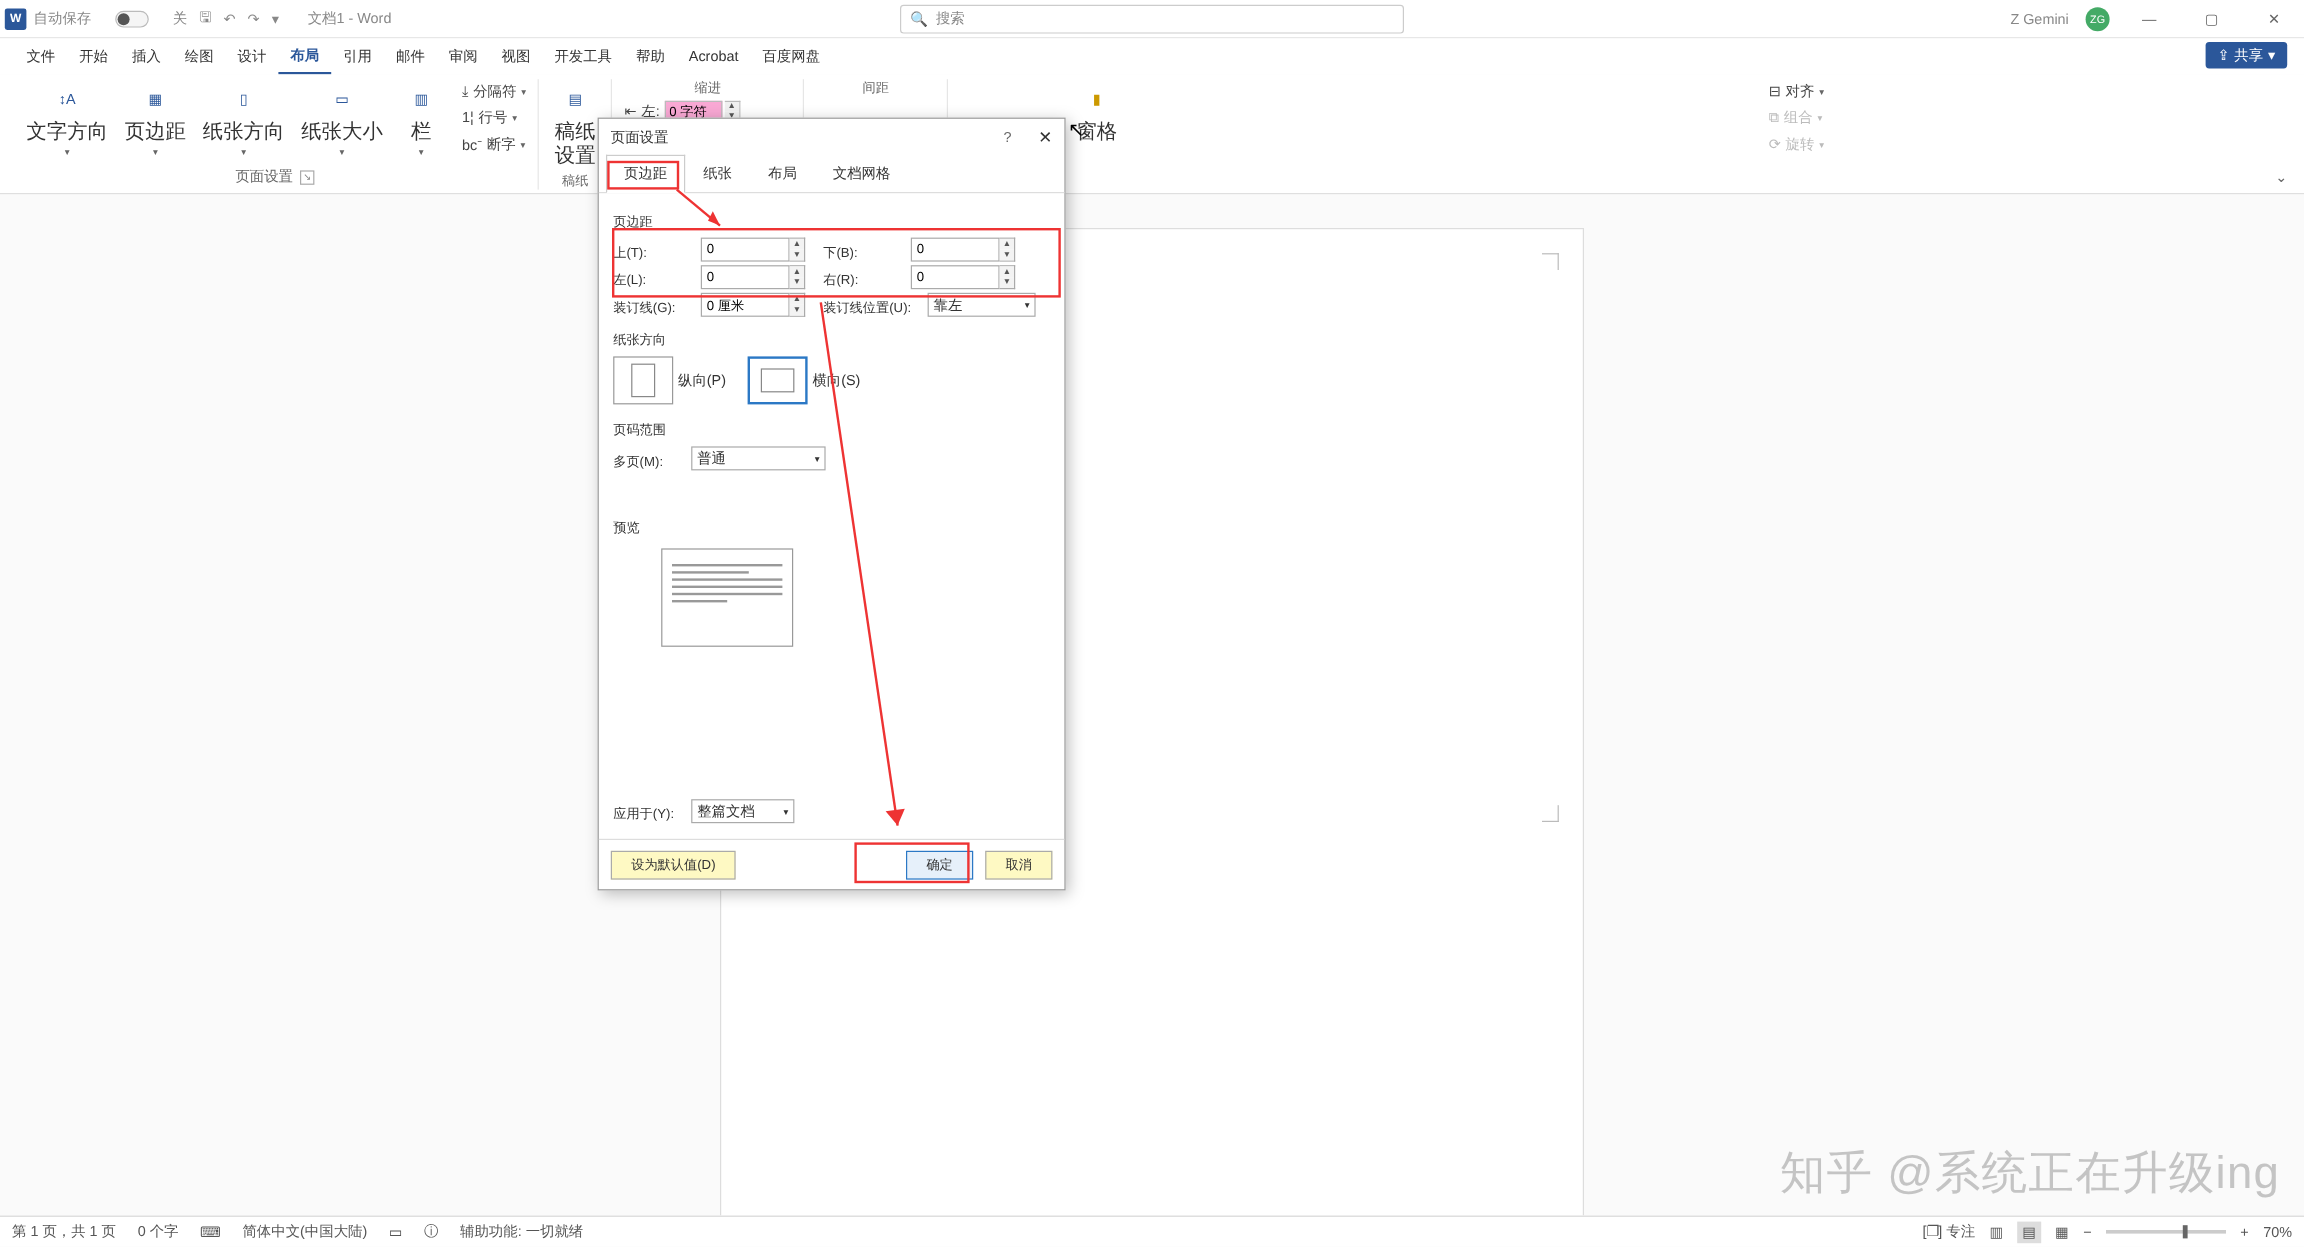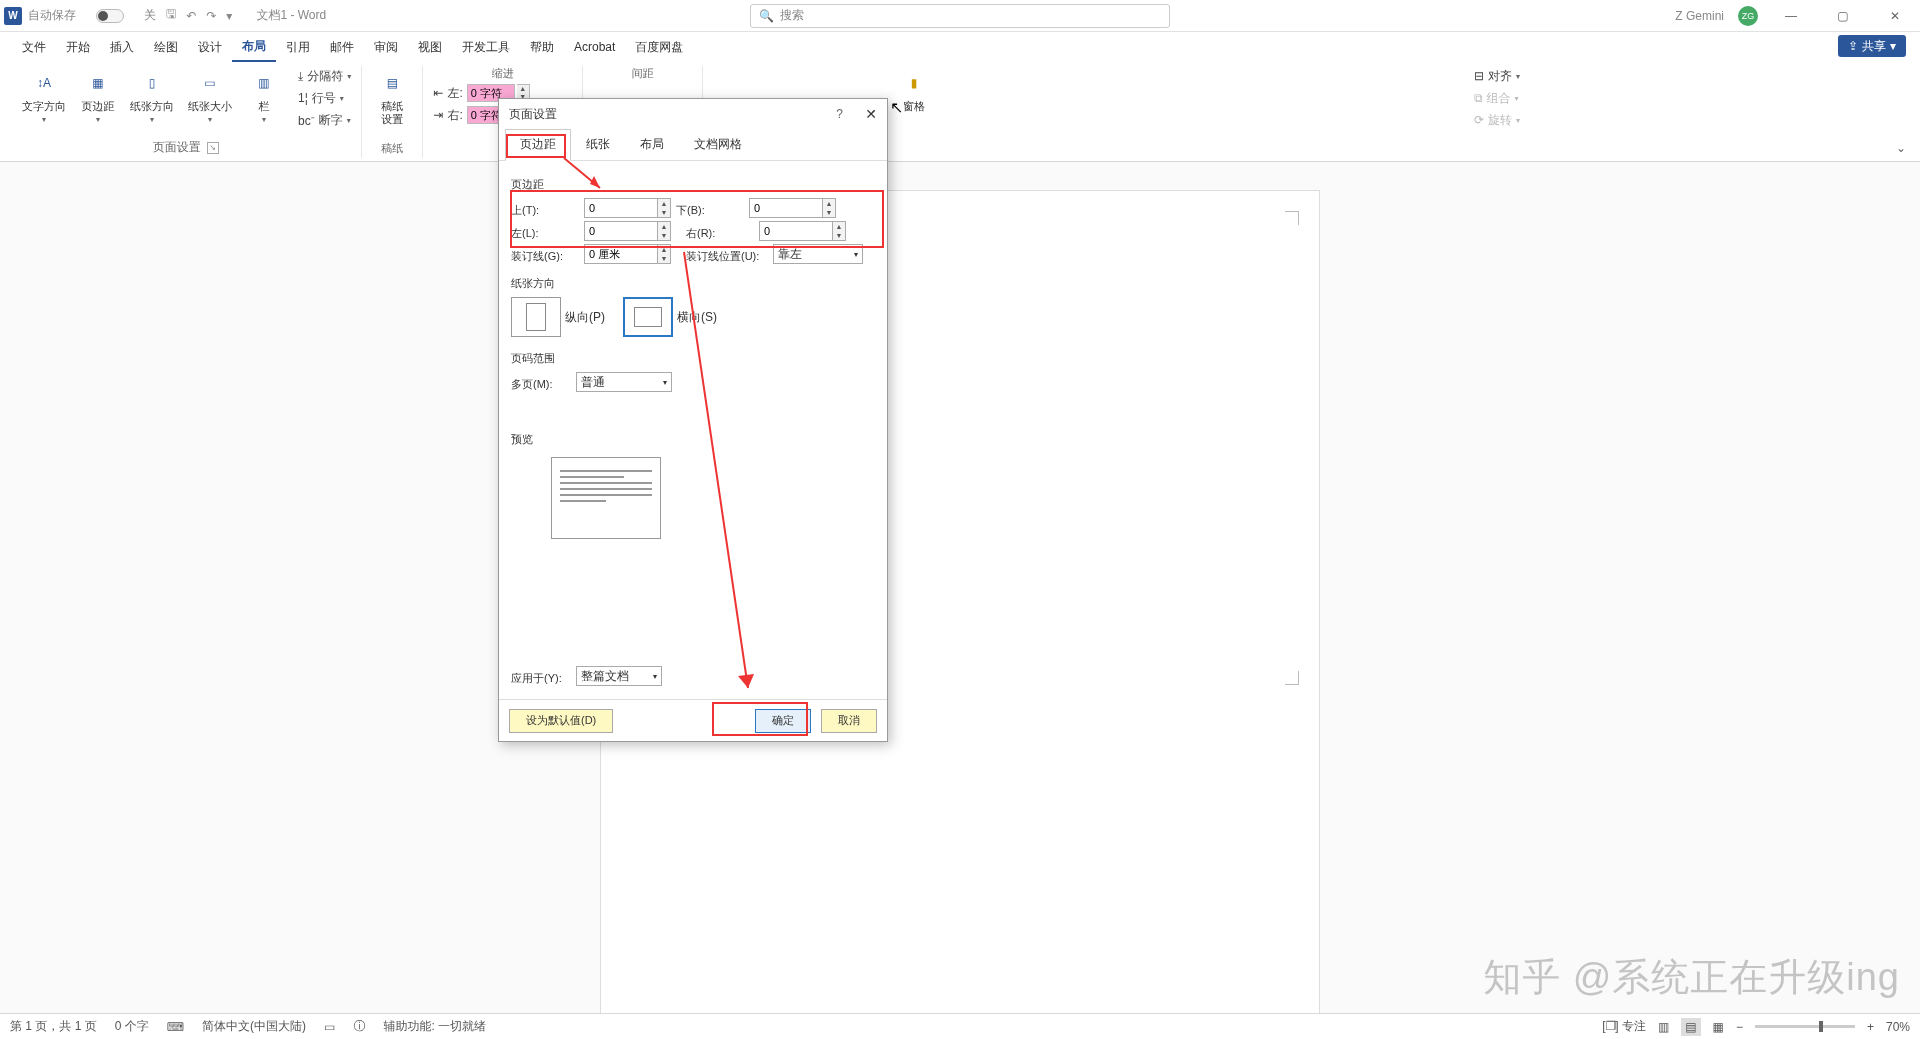--- a/index.html
+++ b/index.html
@@ -23,21 +23,21 @@
 .ribbon-tabs .tab.active{font-weight:bold;border-bottom:2px solid #2b579a;color:#2b579a}
 .share-btn{position:absolute;right:14px;top:3px;height:22px;background:#2b579a;color:#fff;padding:0 10px;border-radius:3px;display:flex;align-items:center;gap:4px}
 
 .ribbon{height:100px;background:#fff;border-bottom:1px solid #d8d8d8;display:flex;padding:4px 10px 0 10px;position:relative}
 .group{display:flex;flex-direction:column;align-items:center;padding:0 8px;border-right:1px solid #e6e6e6;height:92px}
 .group:last-child{border-right:none}
 .group .items{display:flex;align-items:flex-start;gap:6px;flex:1}
 .group .label{font-size:11px;color:#666;margin-top:auto;margin-bottom:2px;display:flex;align-items:center;gap:6px}
 .big-btn{display:flex;flex-direction:column;align-items:center;gap:2px;padding:2px 4px;min-width:44px}
 .big-btn .ic{width:30px;height:30px;display:flex;align-items:center;justify-content:center;color:#2b579a}
-.big-btn .lbl{font-size:11px;color:#333;line-height:1.2}
+.big-btn .lbl{font-size:17px;color:#333;line-height:1.2}
 .small-item{display:flex;align-items:center;gap:4px;font-size:11px;color:#444;height:20px;padding:0 2px}
 .spin{display:flex;align-items:center;gap:2px}
 .spin input{width:48px;height:18px;border:1px solid #bbb;font-size:11px;padding:0 3px;background:#f9a8d4}
 .spin .arrows{display:flex;flex-direction:column;border:1px solid #bbb;border-left:none}
 .spin .arrows span{width:12px;height:8px;font-size:7px;line-height:8px;text-align:center;color:#555;background:#f0f0f0}
 .dlaunch{width:12px;height:12px;border:1px solid #aaa;font-size:8px;color:#888;display:flex;align-items:center;justify-content:center}
 .ribbon-collapse{position:absolute;right:14px;bottom:6px;color:#666}
 
 .canvas{position:absolute;top:162px;left:0;right:0;bottom:26px;background:#fafafa;display:flex;justify-content:center;overflow:hidden}
 .page{width:720px;height:900px;background:#fff;border:1px solid #ddd;margin-top:28px;position:relative}
@@ -285,21 +285,21 @@
     <div class="sect">页边距</div>
     <div class="frow">
       <label>上(T):</label>
       <div class="dinput">
           <input value="0" style="">
           <div class="arrs">
             <span>▲</span>
             <span>▼</span>
           </div>
         </div>
-      <label style="">下(B):</label>
+      <label style="margin-left:10px">下(B):</label>
       <div class="dinput">
           <input value="0" style="">
           <div class="arrs">
             <span>▲</span>
             <span>▼</span>
           </div>
         </div>
     </div>
     <div class="frow">
       <label>左(L):</label>
@@ -347,21 +347,21 @@
           <div class="thumb sel">
             <div class="pg" style="width:28px;height:20px"></div>
           </div>
           <span>横向(S)</span>
         </div>
     </div>
 
     <div class="sect" style="margin-top:14px">页码范围</div>
     <div class="frow">
       <label style="width:60px">多页(M):</label>
-      <div class="dselect" style="width:96px">
+      <div class="dselect" style="width:112px">
           <span>普通</span>
           <span style="font-size:8px">▾</span>
         </div>
     </div>
 
     <div class="sect" style="margin-top:40px">预览</div>
     <div class="preview-box">
       <div class="ln"></div>
         <div class="ln" style="width:70%"></div>
         <div class="ln"></div>

